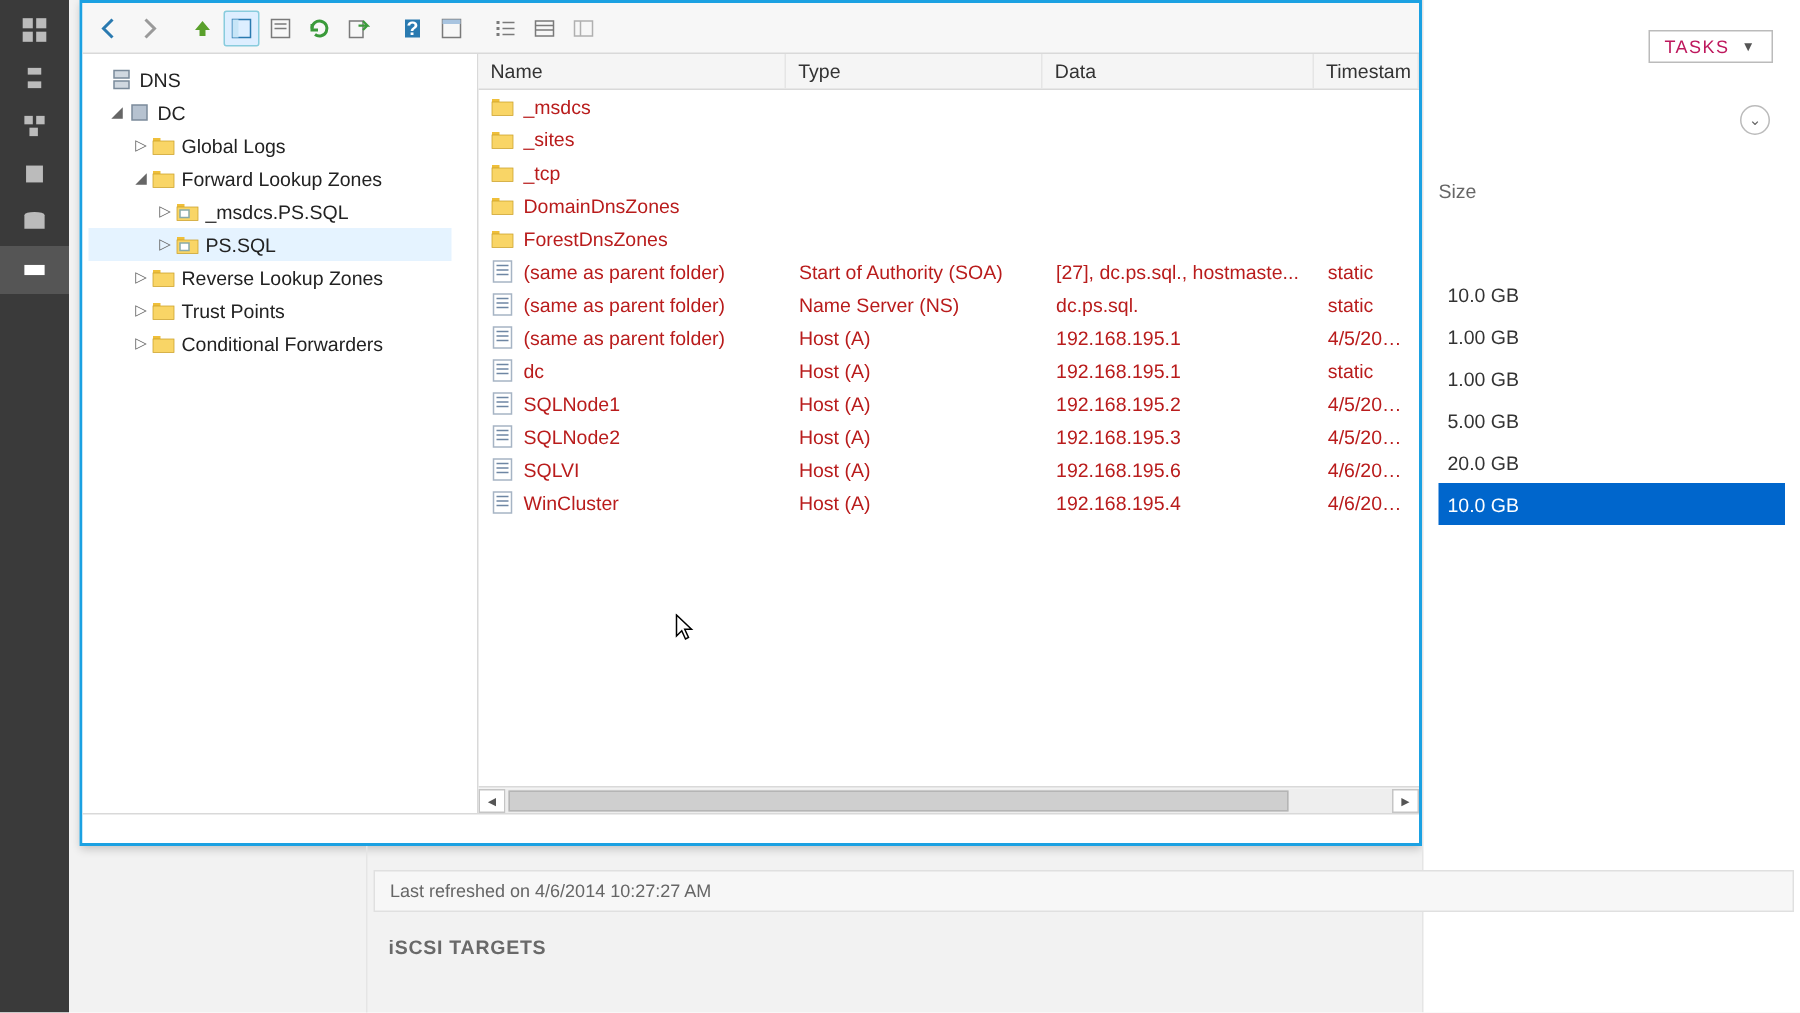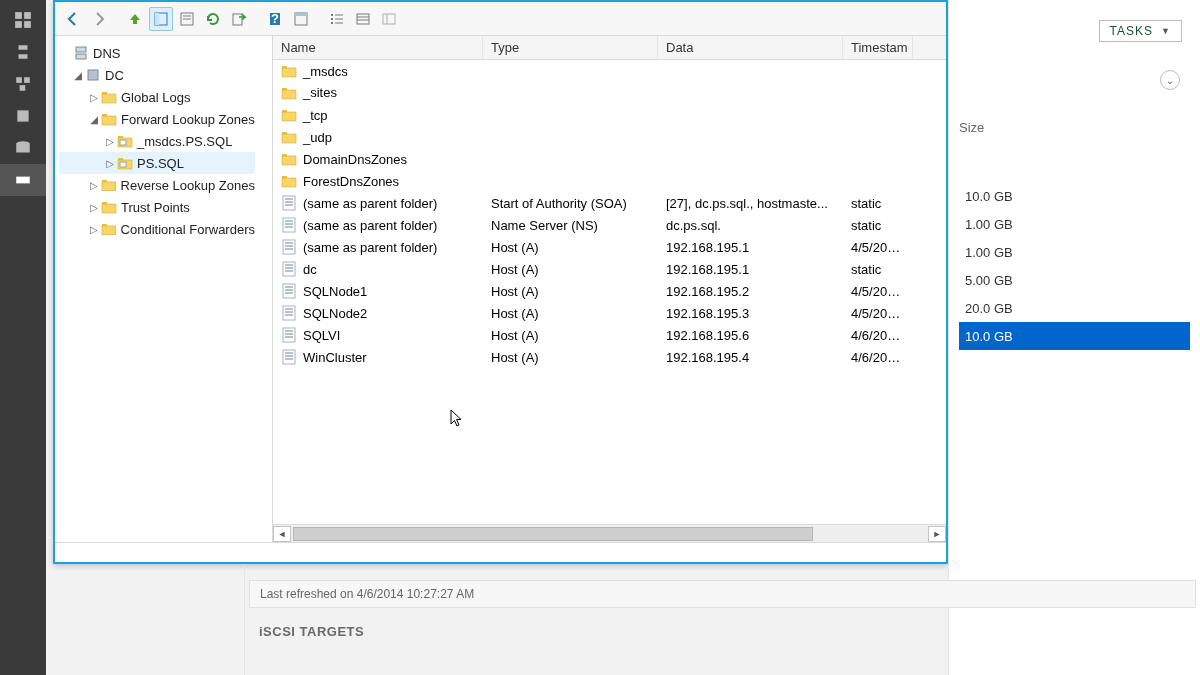--- a/index.html
+++ b/index.html
@@ -17,37 +17,37 @@
 
   
   .toolbar { height:34px; background:#f7f7f7; border-bottom:1px solid #d9d9d9; display:flex; align-items:center; padding:0 6px; gap:2px; }
   .tb-btn { width:24px; height:24px; display:flex; align-items:center; justify-content:center; border:1px solid transparent; border-radius:2px; }
   .tb-btn.active { background:#def; border-color:#8cd; }
   .tb-sep { width:8px; height:24px; }
   .tb-btn svg { width:16px; height:16px; }
 
   
   .win-body { display:flex; height: calc(100% - 34px - 20px); }
-  .tree-panel { width:218px; border-right:1px solid #d9d9d9; overflow:auto; padding:6px 17px 0 4px; background:#fff; }
+  .tree-panel { width:264px; border-right:1px solid #d9d9d9; overflow:auto; padding:6px 17px 0 4px; background:#fff; }
   .tree-row { display:flex; align-items:center; height:22px; padding-left:0; cursor:default; white-space:nowrap; }
   .tree-row.sel { background:#e5f3ff; }
   .expander { width:14px; display:inline-flex; justify-content:center; color:#666; font-size:10px; }
   .t-icon { width:16px; height:16px; margin-right:4px; display:inline-flex; align-items:center; justify-content:center; }
   .t-label { color:#222; }
   .pad1 { padding-left:12px; }
   .pad2 { padding-left:28px; }
   .pad3 { padding-left:44px; }
 
   
   .list-panel { flex:1; display:flex; flex-direction:column; min-width:0; }
   .lv-header { display:flex; height:24px; background:#f5f5f5; border-bottom:1px solid #d9d9d9; }
   .lv-header .col { border-right:1px solid #e5e5e5; padding:4px 8px; color:#333; font-weight:400; }
   .lv-body { flex:1; overflow:hidden; }
   .lv-row { display:flex; height:22px; align-items:center; }
-  .lv-row .cell { padding:0 8px; white-space:nowrap; overflow:hidden; text-overflow:ellipsis; color:#000000; }
+  .lv-row .cell { padding:0 8px; white-space:nowrap; overflow:hidden; text-overflow:ellipsis; color:#b91c1c; }
   .col-name  { width:210px; }
   .col-type  { width:175px; }
   .col-data  { width:185px; }
   .col-time  { width:70px; }
   .r-icon { width:16px; height:16px; margin-right:6px; flex-shrink:0; display:inline-flex; align-items:center; justify-content:center; }
 
   
   .lv-scroll { height:18px; border-top:1px solid #d9d9d9; display:flex; align-items:center; background:#f3f3f3; }
   .scroll-btn { width:18px; height:16px; display:flex; align-items:center; justify-content:center; border:1px solid #c5c5c5; background:#fff; font-size:9px; color:#555; }
   .scroll-track { flex:1; height:16px; background:#eee; position:relative; }
@@ -56,21 +56,21 @@
   
   .win-status { height:20px; border-top:1px solid #d9d9d9; background:#fff; }
 
   
   .cursor { position:absolute; left:395px; top:407px; pointer-events:none; }
   .cursor svg { width:16px; height:20px; }
 
   
   .right-panel { position:absolute; right:0; top:0; width:252px; height:100%; background:#fff; border-left:1px solid #e5e5e5; }
   .tasks-pill { position:absolute; right:18px; top:20px; border:1px solid #bbb; padding:3px 10px; display:flex; align-items:center; gap:8px; background:#fff; }
-  .tasks-pill span { font-size:12px; color:#14532d; letter-spacing:1px; }
+  .tasks-pill span { font-size:12px; color:#be185d; letter-spacing:1px; }
   .tasks-pill .caret { font-size:9px; color:#555; }
   .collapse-circle { position:absolute; right:20px; top:70px; width:20px; height:20px; border:1px solid #bbb; border-radius:50%; display:flex; align-items:center; justify-content:center; font-size:10px; color:#666; }
   .size-label { position:absolute; left:10px; top:120px; color:#666; }
   .size-list { position:absolute; left:10px; top:182px; right:10px; }
   .size-row { height:28px; display:flex; align-items:center; padding:0 6px; color:#333; }
   .size-row.sel { background:#0066cc; color:#fff; }
 
   
   .lower { position:absolute; left:53px; top:564px; right:0; height:137px; display:flex; }
   .lower-left { width:192px; border-right:1px solid #e5e5e5; }
@@ -343,34 +343,20 @@
           </div>
           <div class="lv-row">
             <div class="cell col-name" style="display:flex;align-items:center">
               <span class="r-icon">
                 <svg viewBox="0 0 16 16">
                   <rect x="1" y="3" width="5" height="3" fill="#efbf3a"></rect>
                   <rect x="1" y="5" width="14" height="9" fill="#f9d566" stroke="#caa029" stroke-width=".5"></rect>
                 </svg>
               </span>
               <span>_tcp</span>
-            </div>
-            <div class="cell col-type"></div>
-            <div class="cell col-data"></div>
-            <div class="cell col-time"></div>
-          </div>
-          <div class="lv-row">
-            <div class="cell col-name" style="display:flex;align-items:center">
-              <span class="r-icon">
-                <svg viewBox="0 0 16 16">
-                  <rect x="1" y="3" width="5" height="3" fill="#efbf3a"></rect>
-                  <rect x="1" y="5" width="14" height="9" fill="#f9d566" stroke="#caa029" stroke-width=".5"></rect>
-                </svg>
-              </span>
-              <span>_udp</span>
             </div>
             <div class="cell col-type"></div>
             <div class="cell col-data"></div>
             <div class="cell col-time"></div>
           </div>
           <div class="lv-row">
             <div class="cell col-name" style="display:flex;align-items:center">
               <span class="r-icon">
                 <svg viewBox="0 0 16 16">
                   <rect x="1" y="3" width="5" height="3" fill="#efbf3a"></rect>

